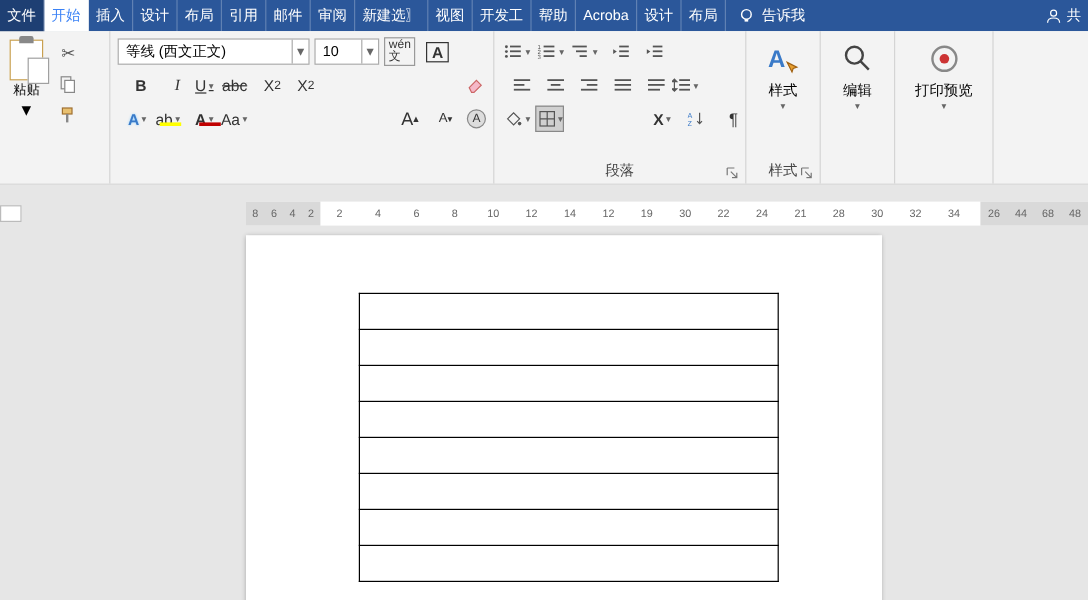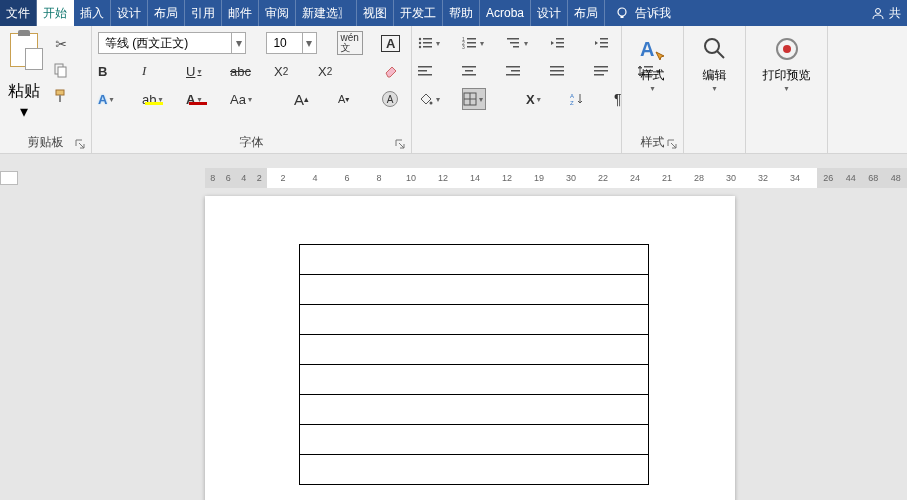--- a/index.html
+++ b/index.html
@@ -2,50 +2,50 @@
 <html><head>
 <meta charset="utf-8">
 <style>
 * { margin: 0; padding: 0; box-sizing: border-box; font-family: "Microsoft YaHei", sans-serif; }
 body { width: 907px; height: 500px; overflow: hidden; background: #fff; }
 
 
 .tabbar { background: #2b579a; height: 26px; display: flex; align-items: stretch; color: #fff; font-size: 12px; }
 .tab { padding: 0 6px; display: flex; align-items: center; border-right: 1px solid rgba(255,255,255,.25); cursor: pointer; white-space: nowrap; }
 .tab.file { background: #1e3f73; }
-.tab.active { background: #fff; color: #0f766e; }
+.tab.active { background: #fff; color: #3b82f6; }
 .tab.tellme { border-right: none; padding-left: 10px; }
 .tab.tellme .bulb { margin-right: 6px; }
 .spacer { flex: 1; }
 .userbox { display: flex; align-items: center; padding: 0 6px; gap: 4px; }
 
 
 .ribbon { height: 128px; background: #f3f3f3; border-bottom: 1px solid #d4d4d4; display: flex; }
 .group { border-right: 1px solid #d4d4d4; display: flex; flex-direction: column; padding: 3px 2px 0; position: relative; }
 .group-body { flex: 1; display: flex; }
 .group-label { text-align: center; font-size: 12px; color: #444; padding: 2px 0; position: relative; }
 .dlg-launch { position: absolute; right: 2px; bottom: 2px; width: 14px; height: 14px; display: flex; align-items: center; justify-content: center; }
 
 
 .clip-left { display: flex; flex-direction: column; align-items: center; padding: 2px 6px; }
 .paste-icon { width: 28px; height: 34px; background: #fff; border: 1px solid #c9a050; position: relative; margin-top: 2px; }
 .paste-icon::before { content: ""; position: absolute; top: -4px; left: 7px; width: 12px; height: 6px; background: #888; border-radius: 2px 2px 0 0; }
 .paste-icon::after { content: ""; position: absolute; right: -6px; bottom: -4px; width: 16px; height: 20px; background: #fff; border: 1px solid #a0a0a0; }
-.paste-label { font-size: 16px; margin-top: 14px; }
+.paste-label { font-size: 11px; margin-top: 0; }
 .clip-right { display: flex; flex-direction: column; gap: 4px; padding: 4px 4px 0; }
 .smallbtn { width: 22px; height: 22px; display: flex; align-items: center; justify-content: center; font-size: 14px; color: #555; }
 
 
 .font-group { width: 320px; }
 .font-rows { display: flex; flex-direction: column; gap: 4px; padding: 2px 4px; width: 100%; }
-.row { display: flex; align-items: center; gap: 20px; height: 24px; }
+.row { display: flex; align-items: center; gap: 4px; height: 24px; }
 .combo { background: #fff; border: 1px solid #ababab; height: 22px; display: flex; align-items: center; font-size: 12px; }
 .combo .val { padding: 0 6px; flex: 1; }
 .combo .dd { width: 14px; text-align: center; color: #666; border-left: 1px solid #ababab; height: 100%; display: flex; align-items: center; justify-content: center; }
-.fbtn { min-width: 24px; height: 22px; display: flex; align-items: center; justify-content: flex-start; font-size: 13px; color: #333; position: relative; }
+.fbtn { min-width: 24px; height: 22px; display: flex; align-items: center; justify-content: flex-end; font-size: 13px; color: #333; position: relative; }
 .fbtn .dd-tiny { font-size: 8px; margin-left: 2px; color: #666; }
 .wenbox { border: 1px solid #999; font-size: 10px; padding: 1px 3px; line-height: 1; }
 .abox { border: 1.5px solid #333; padding: 0 4px; font-weight: bold; }
 
 
 .bold { font-weight: bold; }
 .italic { font-style: italic; font-family: serif; }
 .underline { text-decoration: underline; }
 .strike { text-decoration: line-through; }
 .sub { font-size: 10px; }
@@ -136,27 +136,20 @@
             </svg>
         </div>
         <div class="smallbtn">
           <svg width="16" height="16" viewBox="0 0 16 16">
               <rect x="3" y="2" width="8" height="5" fill="#e8c070" stroke="#a07030"></rect>
               <rect x="6" y="7" width="2" height="7" fill="#888"></rect>
             </svg>
         </div>
       </div>
     </div>
-    <div class="group-label"><span>剪贴板</span>
-      <span class="dlg-launch">
-          <svg width="10" height="10" viewBox="0 0 10 10">
-            <path d="M1 1h6M1 1v6M4 4l5 5M9 5v4h-4" stroke="#777" fill="none"></path>
-          </svg>
-        </span>
-    </div>
   </div>
 
   <div class="group font-group">
     <div class="group-body">
       <div class="font-rows">
         <div class="row">
           <div class="combo" style="width:160px">
             <span class="val">等线 (西文正文)</span>
             <span class="dd">▾</span>
           </div>
@@ -201,27 +194,20 @@
           <div class="fbtn">Aa<span class="dd-tiny">▾</span></div>
           <div style="flex:1"></div>
           <div class="fbtn" style="font-size:15px">A<span style="font-size:9px;vertical-align:top">▴</span></div>
           <div class="fbtn" style="font-size:11px">A<span style="font-size:8px;vertical-align:top">▾</span></div>
           <div class="fbtn">
               <span style="border:1px solid #888;border-radius:50%;width:16px;height:16px;display:flex;align-items:center;justify-content:center;font-size:10px;background:#ddd">A</span>
             </div>
         </div>
       </div>
     </div>
-    <div class="group-label"><span>字体</span>
-      <span class="dlg-launch">
-          <svg width="10" height="10" viewBox="0 0 10 10">
-            <path d="M1 1h6M1 1v6M4 4l5 5M9 5v4h-4" stroke="#777" fill="none"></path>
-          </svg>
-        </span>
-    </div>
   </div>
 
   <div class="group para-group">
     <div class="group-body">
       <div class="font-rows">
         <div class="row">
           <div class="fbtn">
               <svg width="16" height="14" viewBox="0 0 16 14">
                 <circle cx="2" cy="3" r="1.2" fill="#555"></circle>
                 <rect x="5" y="2" width="9" height="1.5" fill="#555"></rect>
@@ -340,20 +326,27 @@
                 <text x="0" y="6" font-size="6" fill="#3a7ac8">A</text>
                 <text x="0" y="13" font-size="6" fill="#3a7ac8">Z</text>
                 <path d="M10 2v9m-2-2l2 2 2-2" stroke="#555" fill="none"></path>
               </svg>
             </div>
           <div class="fbtn">
               <span style="font-size:14px">¶</span>
             </div>
         </div>
       </div>
+    </div>
+    <div class="group-label"><span>段落</span>
+      <span class="dlg-launch">
+          <svg width="10" height="10" viewBox="0 0 10 10">
+            <path d="M1 1h6M1 1v6M4 4l5 5M9 5v4h-4" stroke="#777" fill="none"></path>
+          </svg>
+        </span>
     </div>
   </div>
 
   <div class="group biggroup">
     <div class="group-body">
       <div class="bigbtn">
         <div class="ico">
             <svg width="30" height="30" viewBox="0 0 30 30">
               <text x="2" y="22" font-size="20" font-weight="bold" fill="#3a7ac8">A</text>
               <path d="M18 18l8 4-3 1-1 3z" fill="#e8a030" stroke="#a06010"></path>

